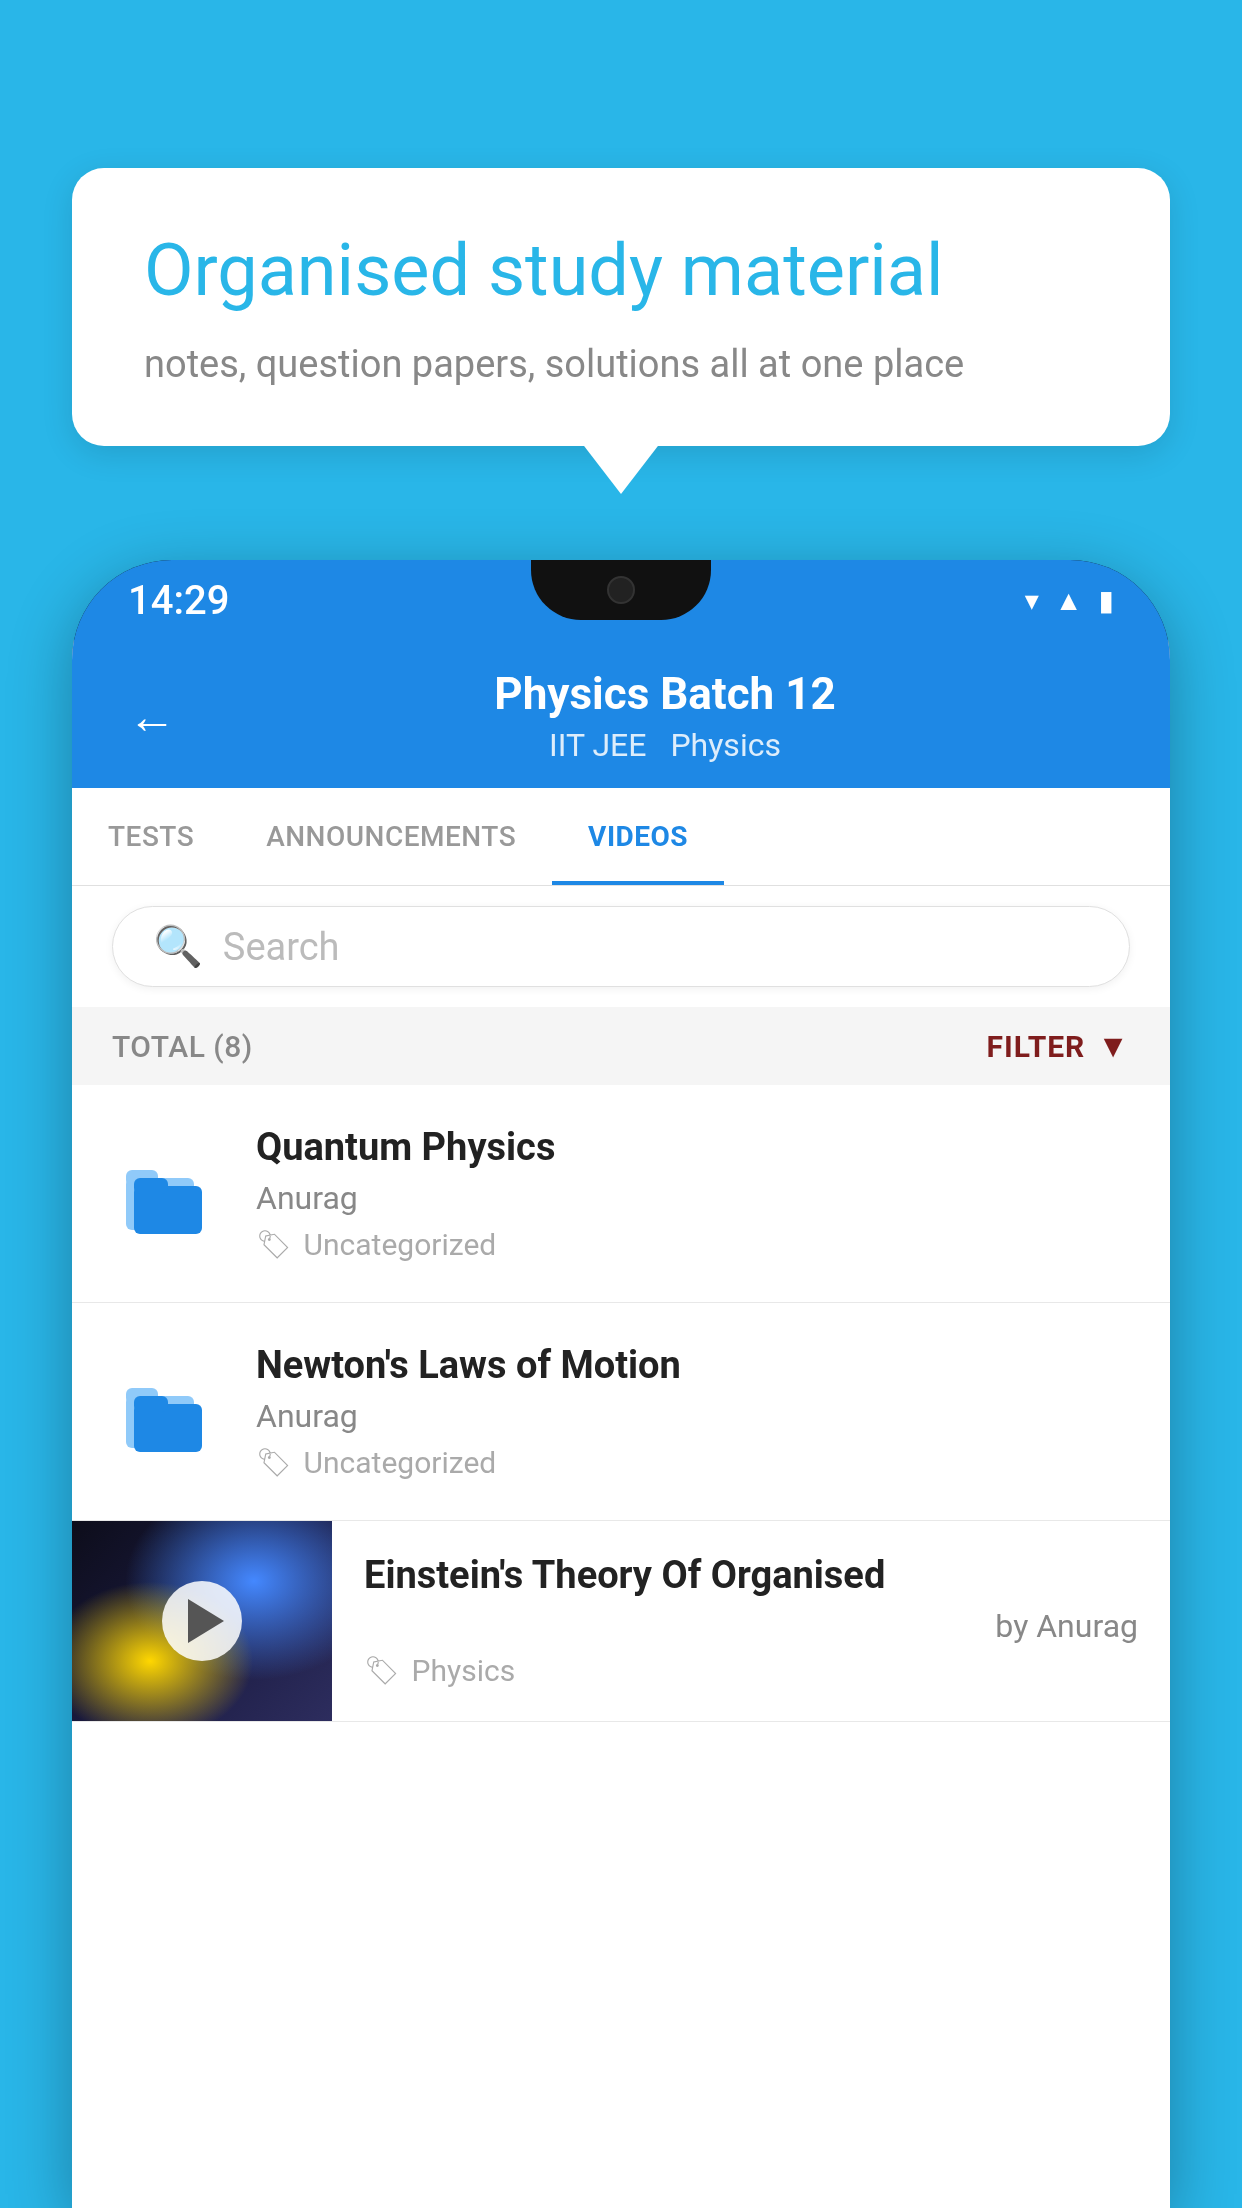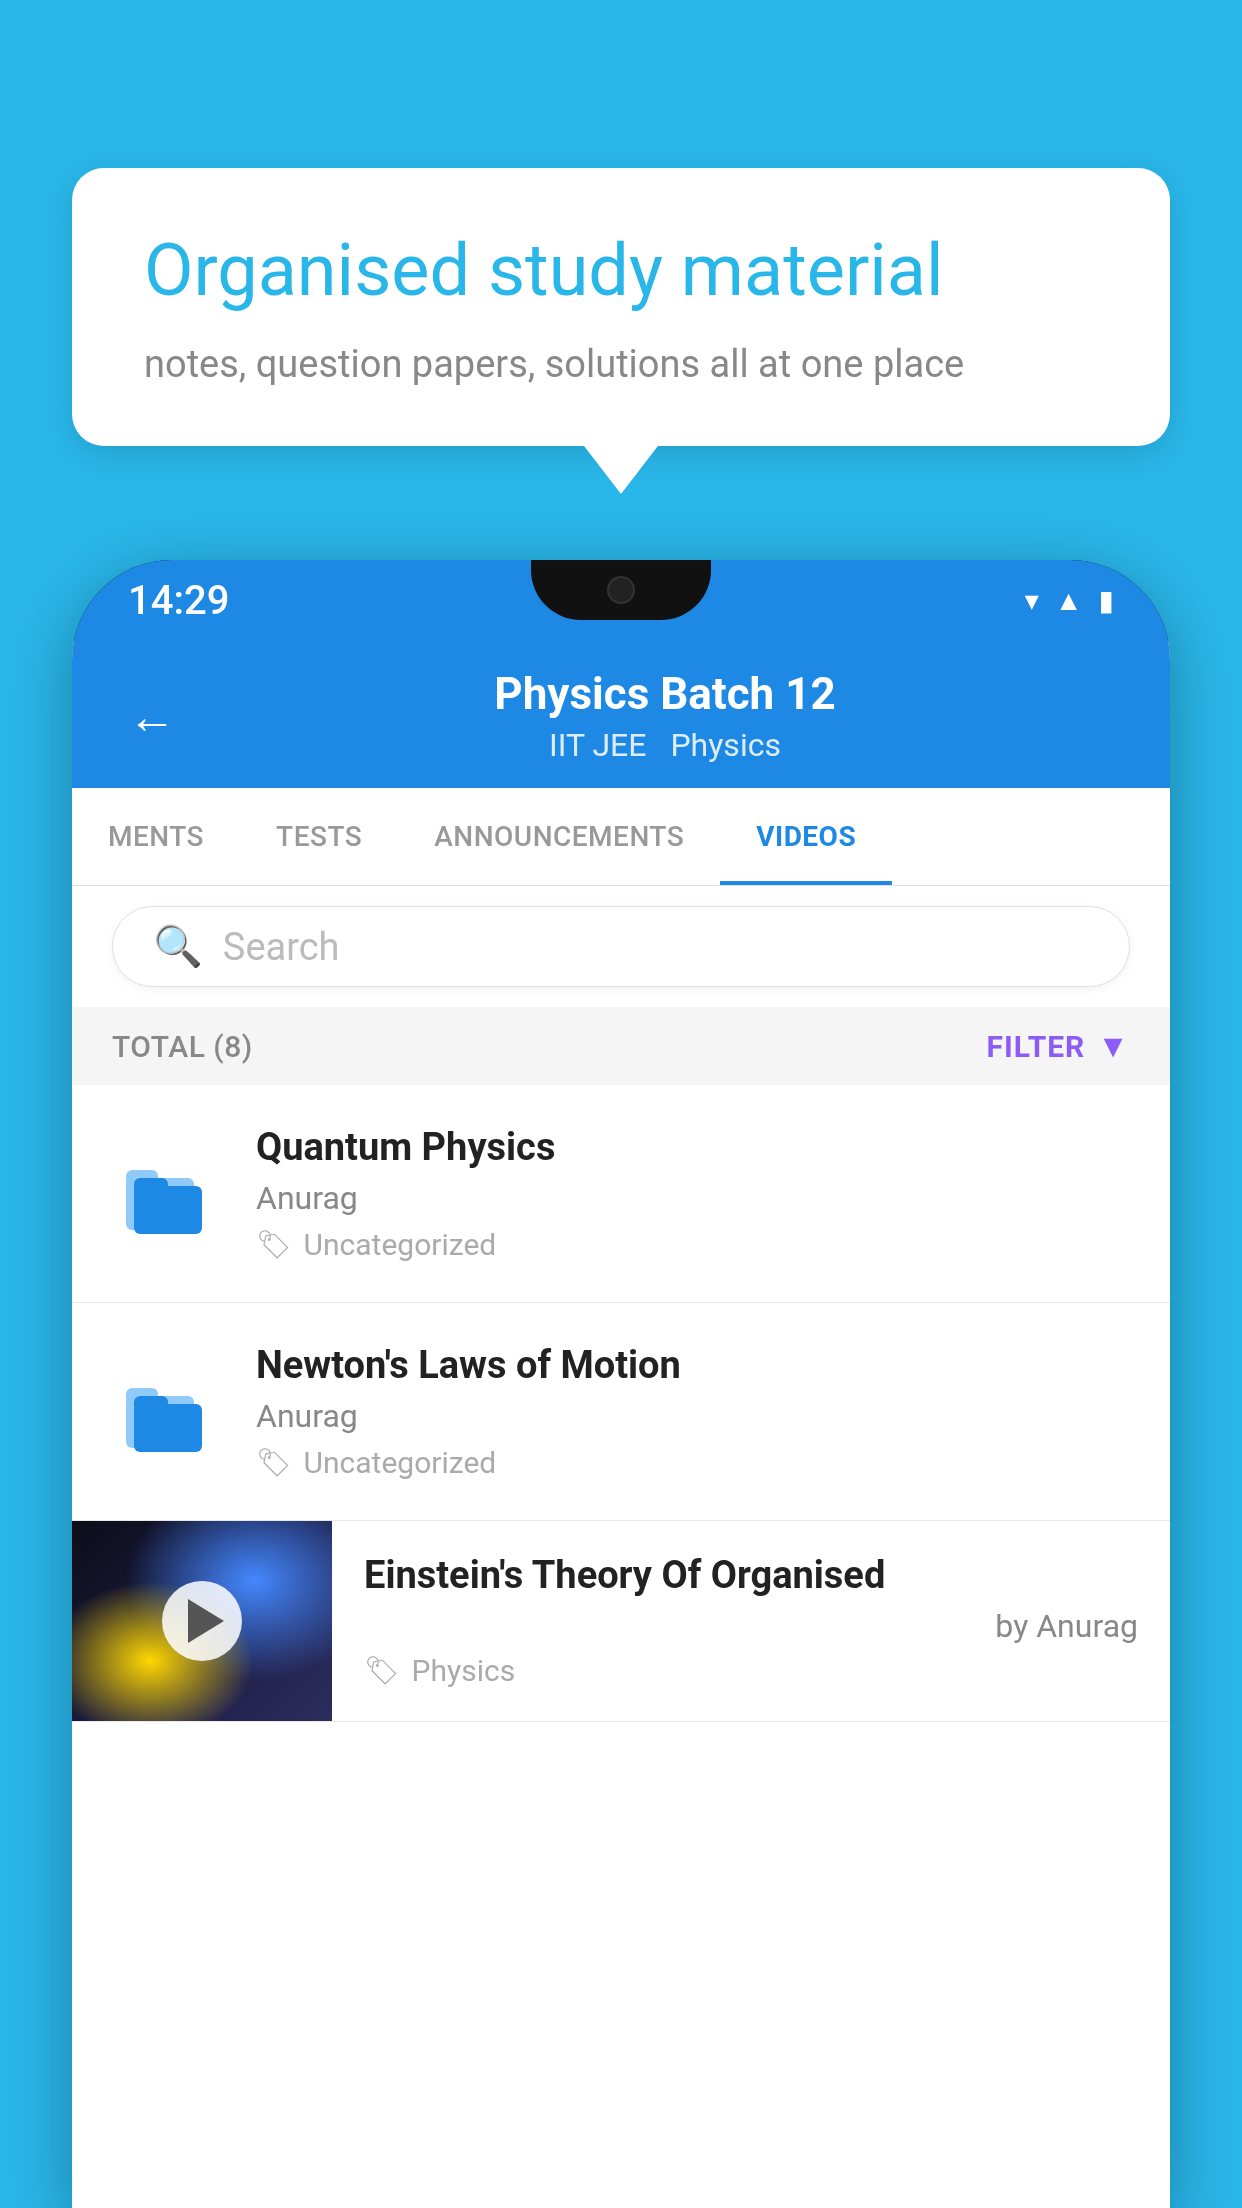--- a/index.html
+++ b/index.html
@@ -207,21 +207,21 @@
     .total-count {
       font-size: 30px;
       color: #888;
       font-weight: 500;
       letter-spacing: 0.5px;
     }
     .filter-btn {
       display: flex;
       align-items: center;
       gap: 12px;
-      color: #8b5cf6;
+      color: #7f1d1d;
       font-size: 30px;
       font-weight: 700;
       letter-spacing: 1px;
       cursor: pointer;
     }
     .filter-icon {
       font-size: 32px;
     }
 
     
@@ -386,21 +386,20 @@
       <div class="header-center">
         <div class="header-title">Physics Batch 12</div>
         <div class="header-tags">
           <span class="header-tag">IIT JEE</span>
           <span class="header-tag">Physics</span>
         </div>
       </div>
     </div>
 
     <div class="tab-bar">
-      <div class="tab-item">MENTS</div>
       <div class="tab-item">TESTS</div>
       <div class="tab-item">ANNOUNCEMENTS</div>
       <div class="tab-item active">VIDEOS</div>
     </div>
 
     <div class="search-container">
       <div class="search-box">
         <span class="search-icon">🔍</span>
         <span class="search-text">Search</span>
       </div>

